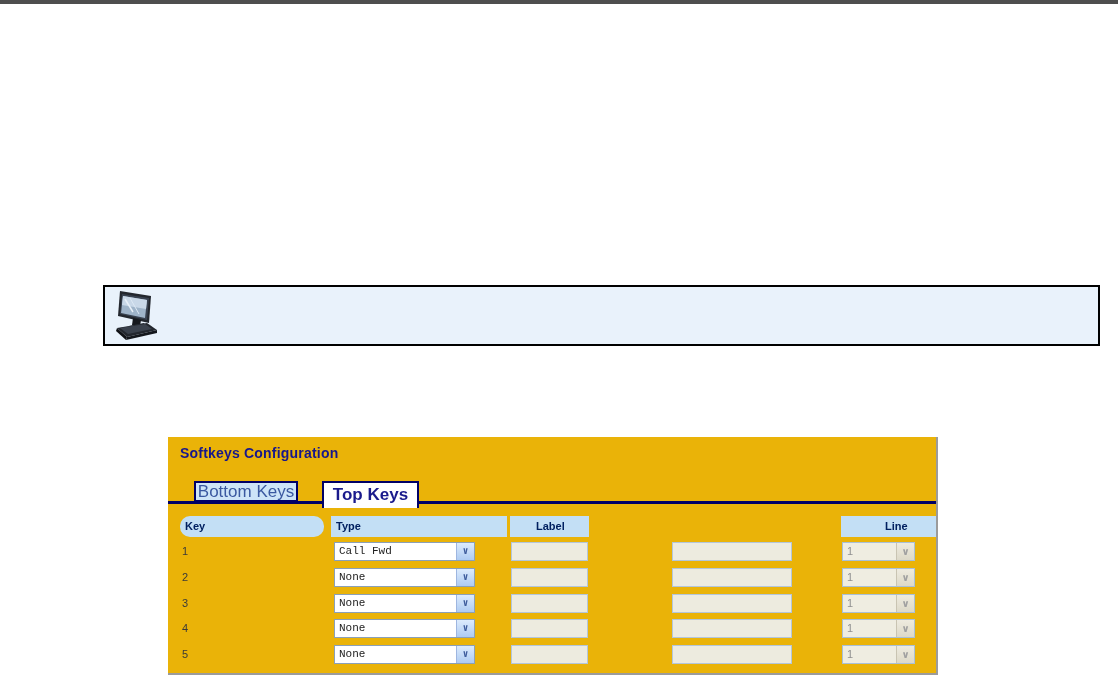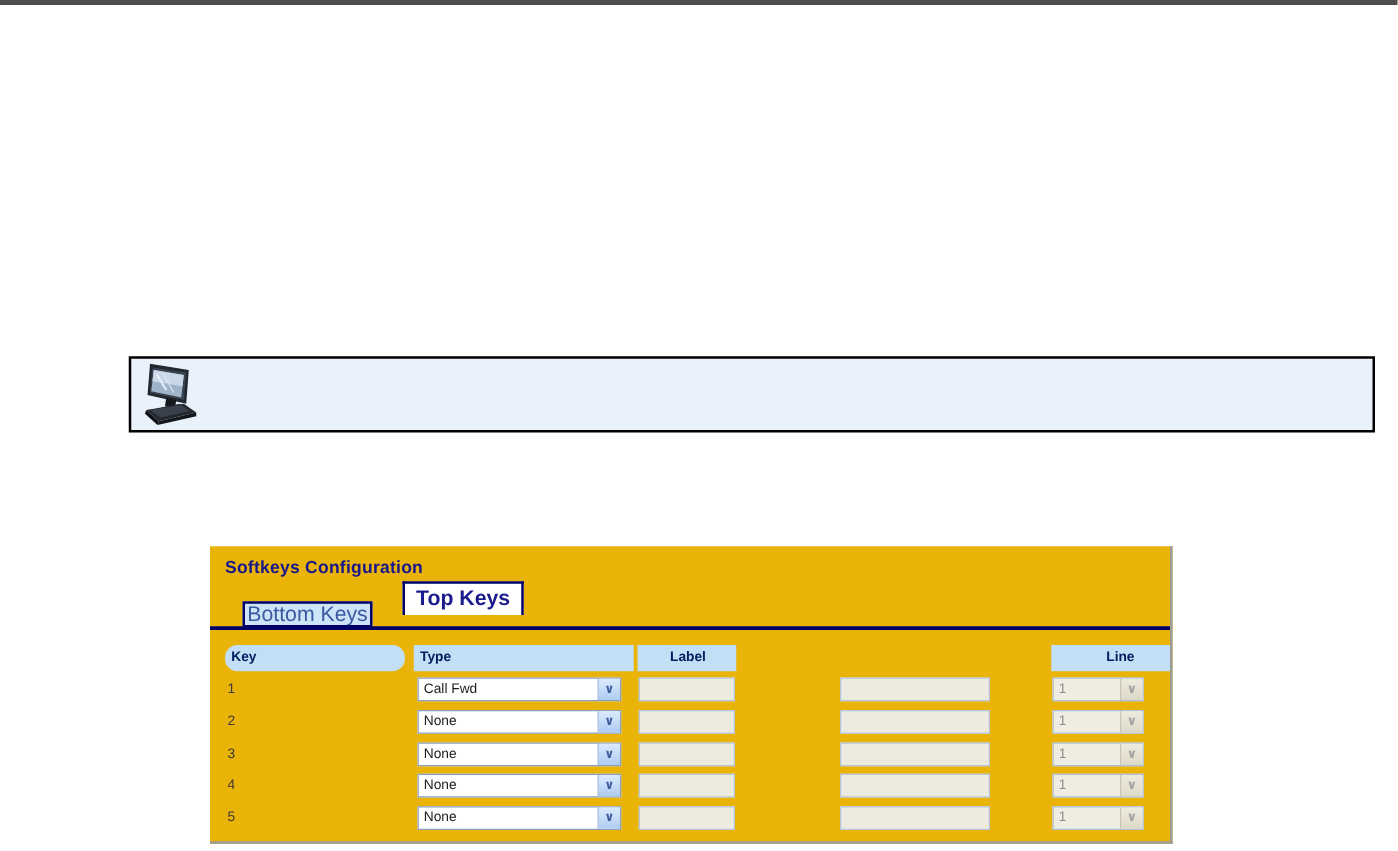--- a/index.html
+++ b/index.html
@@ -60,21 +60,21 @@
   }
   .tab.inactive {
     left: 26px; top: 44px;
     width: 104px; height: 21px;
     line-height: 17px;
     background: #cde4f8;
     border: 2px solid #000066;
     color: #3a58a0;
   }
   .tab.active {
-    left: 154px; top: 28px;
+    left: 154px; top: 44px;
     width: 97px; height: 27px;
     line-height: 24px;
     background: #ffffff;
     border: 2px solid #000066;
     border-bottom: none;
     color: #1a1a8c;
     font-weight: bold;
     z-index: 2;
   }
 
@@ -115,21 +115,21 @@
   }
   .sel .sel-btn {
     flex: 0 0 18px;
     display: flex; align-items: center; justify-content: center;
     background: linear-gradient(#dcebfd, #aecbf2);
     border-left: 1px solid #9eb6e0;
     color: #3f5d9d;
     font-size: 10px; font-weight: bold;
     line-height: 1;
   }
-  .sel.type-sel { left: 166px; width: 163px; }
+  .sel.type-sel { left: 166px; width: 141px; font-family: Liberation Mono, monospace; }
 
   .sel.line-sel { left: 674px; width: 73px; }
   .sel.disabled { background: #efede1; border: 1px solid #a9c0d8; }
   .sel.disabled .sel-text { color: #909090; }
   .sel.disabled .sel-btn {
     background: linear-gradient(#eeebdf, #ddd9c8);
     border-left: 1px solid #c9c4b2;
     color: #a0a0a0;
   }
 

